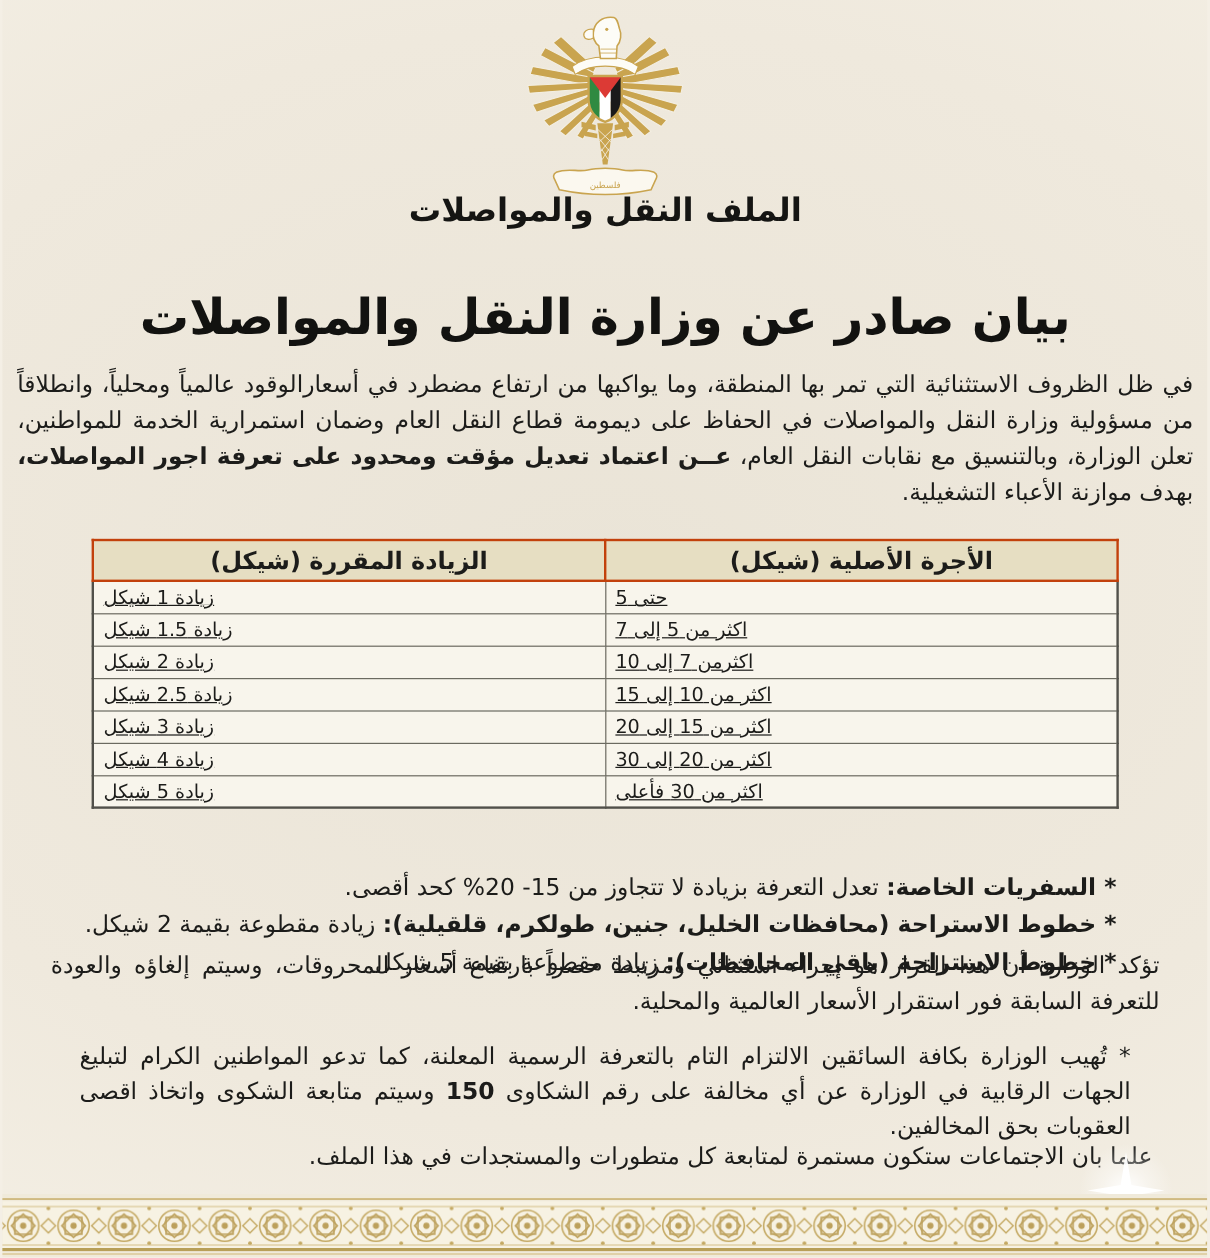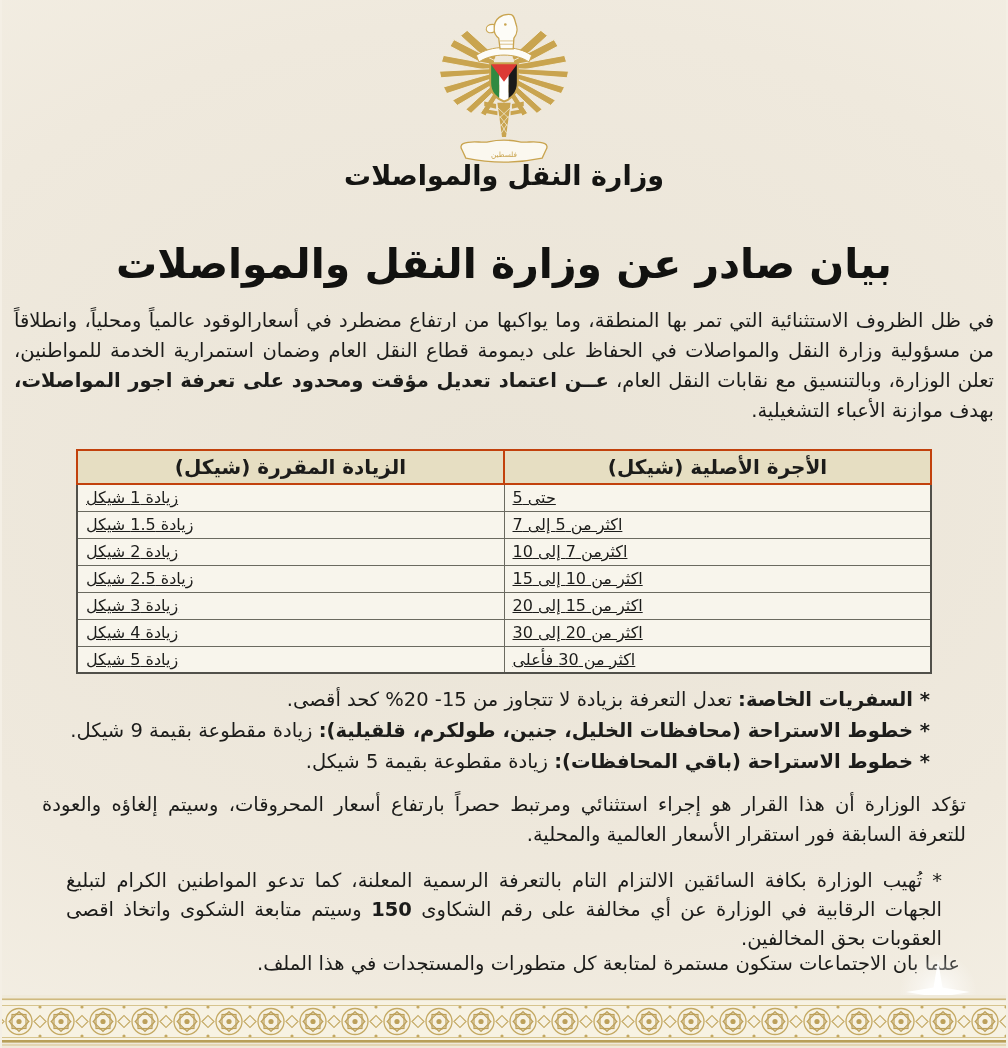--- a/index.html
+++ b/index.html
@@ -43,21 +43,21 @@
   }
   table.fare td {
     font-size:16px;
     text-align:left;
     padding:1.5px 8px;
     border:1.6px solid #6B6A60;
     height:27px;
     text-decoration:underline;
   }
 
-  .notes { top:684px; padding:0 76px 0 40px; }
+  .notes { top:724px; padding:0 76px 0 40px; }
   .note-line { font-size:19.5px; line-height:31px; text-align:right; }
 
   .assurance { top:790px; padding:0 40px; text-align:justify; }
   .warning { top:866px; padding:0 64px; text-align:justify; line-height:29px; }
   .closing { top:952px; padding:0 46px; text-align:right; font-size:19.5px; }
 
   .footer-border { position:absolute; left:0; right:0; bottom:0; height:53px; }
 
   .sparkle { position:absolute; left:894px; top:950px; width:84px; height:84px; pointer-events:none; }
   .sparkle .glow {
@@ -118,21 +118,21 @@
         <rect x="107" y="84" width="14" height="60" fill="#1A1A1A"></rect>
         <path d="M79 84 L121 84 L100 112 Z" fill="#DC3A35"></path>
       </g>
       <path d="M79 84 L121 84 L121 114 C121 128 112 138 100 142 C88 138 79 128 79 114 Z" fill="none" stroke="#C9A44F" stroke-width="3"></path>
 
       <path d="M38 206 C52 200 66 206 78 203 C90 200 110 200 122 203 C134 206 148 200 162 206 C166 208 166 212 164 215 L158 228 C120 236 80 236 42 228 L36 215 C34 212 34 208 38 206 Z" fill="#FBF8EF" stroke="#C9A44F" stroke-width="2"></path>
       <text x="100" y="226" font-size="11" fill="#C9A44F" text-anchor="middle">فلسطين</text>
     </svg>
   </div>
 
-  <div class="abs center ministry-ar">وزارة النقل والمواصلات</div>
+  <div class="abs center ministry-ar">الملف النقل والمواصلات</div>
 
   <h1 class="abs center doc-title">بيان صادر عن وزارة النقل والمواصلات</h1>
 
   <p class="abs body-text intro"><span>في ظل الظروف الاستثنائية التي تمر بها المنطقة، وما يواكبها من ارتفاع مضطرد في أسعارالوقود عالمياً ومحلياً، وانطلاقاً من مسؤولية وزارة النقل والمواصلات في الحفاظ على ديمومة قطاع النقل العام وضمان استمرارية الخدمة للمواطنين، تعلن الوزارة، وبالتنسيق مع نقابات النقل العام، </span><span class="bold">عــن اعتماد تعديل مؤقت ومحدود على تعرفة اجور المواصلات،</span><span> بهدف موازنة الأعباء التشغيلية.</span></p>
 
   <div class="abs table-wrap">
     <table class="fare">
       <thead>
         <tr>
           <th>الأجرة الأصلية (شيكل)</th>
@@ -167,21 +167,21 @@
           <tr>
             <td>اكثر من 30 فأعلى</td>
             <td>زيادة 5 شيكل</td>
           </tr>
         </tbody>
     </table>
   </div>
 
   <div class="abs notes">
       <div class="note-line"><span class="bold">* السفريات الخاصة:</span><span> تعدل التعرفة بزيادة لا تتجاوز من 15- 20% كحد أقصى.</span></div>
-      <div class="note-line"><span class="bold">* خطوط الاستراحة (محافظات الخليل، جنين، طولكرم، قلقيلية):</span><span> زيادة مقطوعة بقيمة 9 شيكل.</span></div>
+      <div class="note-line"><span class="bold">* خطوط الاستراحة (محافظات الخليل، جنين، طولكرم، قلقيلية):</span><span> زيادة مقطوعة بقيمة 2 شيكل.</span></div>
       <div class="note-line"><span class="bold">* خطوط الاستراحة (باقي المحافظات):</span><span> زيادة مقطوعة بقيمة 5 شيكل.</span></div>
     </div>
 
   <p class="abs body-text assurance">تؤكد الوزارة أن هذا القرار هو إجراء استثنائي ومرتبط حصراً بارتفاع أسعار المحروقات، وسيتم إلغاؤه والعودة للتعرفة السابقة فور استقرار الأسعار العالمية والمحلية.</p>
 
   <p class="abs body-text warning"><span>* تُهيب الوزارة بكافة السائقين الالتزام التام بالتعرفة الرسمية المعلنة، كما تدعو المواطنين الكرام لتبليغ الجهات الرقابية في الوزارة عن أي مخالفة على رقم الشكاوى </span><span class="bold">150</span><span> وسيتم متابعة الشكوى واتخاذ اقصى العقوبات بحق المخالفين.</span></p>
 
   <p class="abs closing">علما بان الاجتماعات ستكون مستمرة لمتابعة كل متطورات والمستجدات في هذا الملف.</p>
 
   <div class="sparkle">

